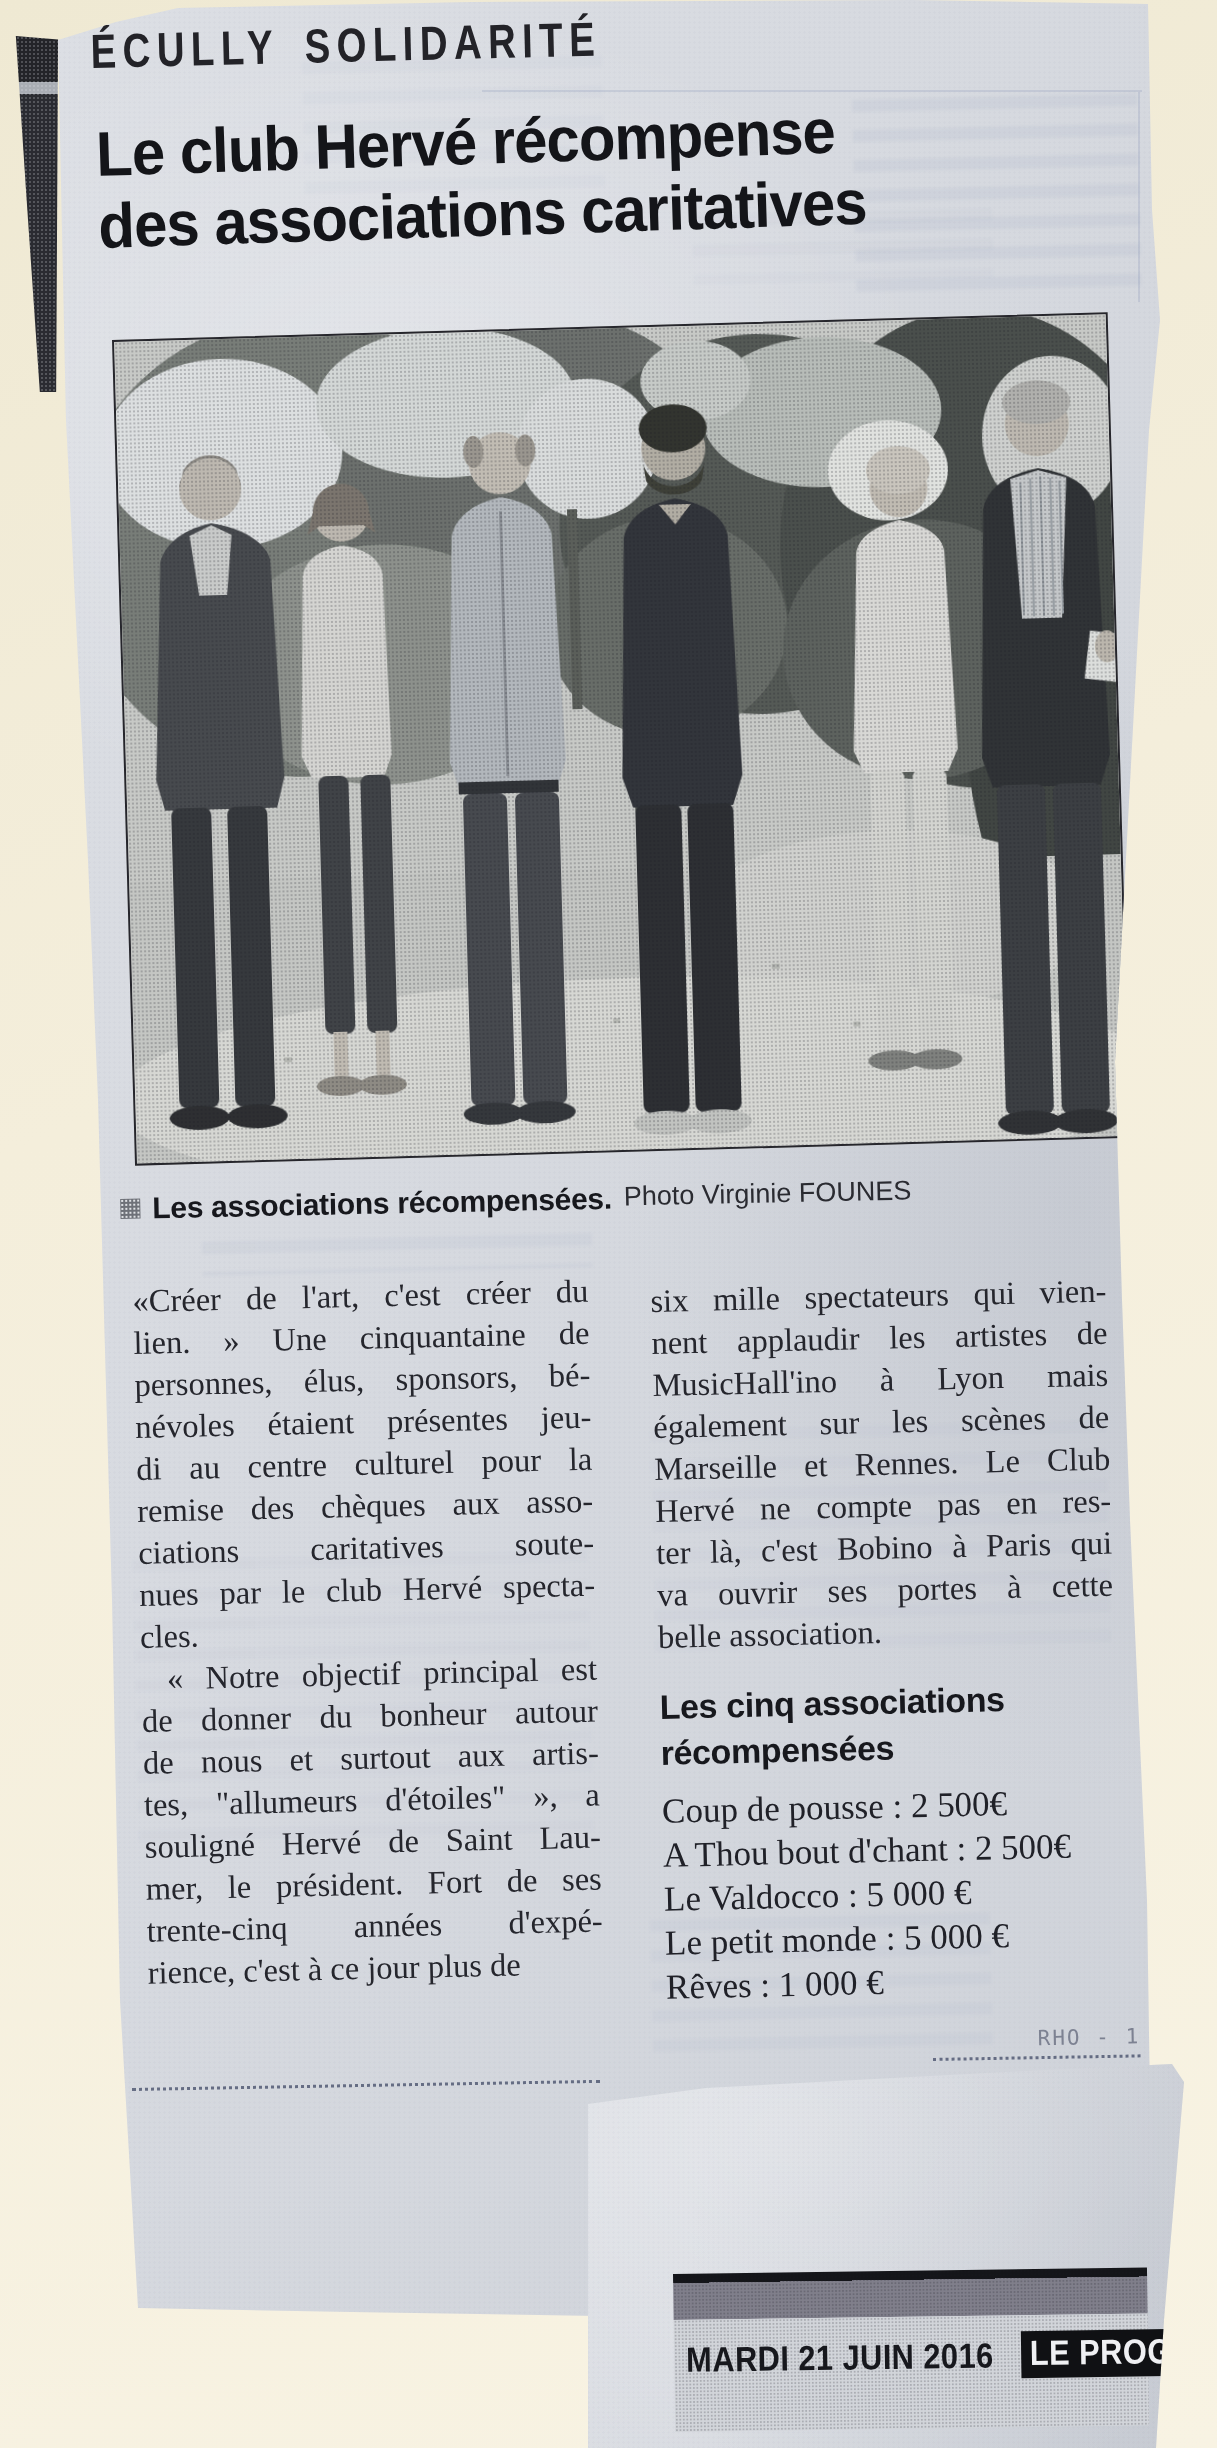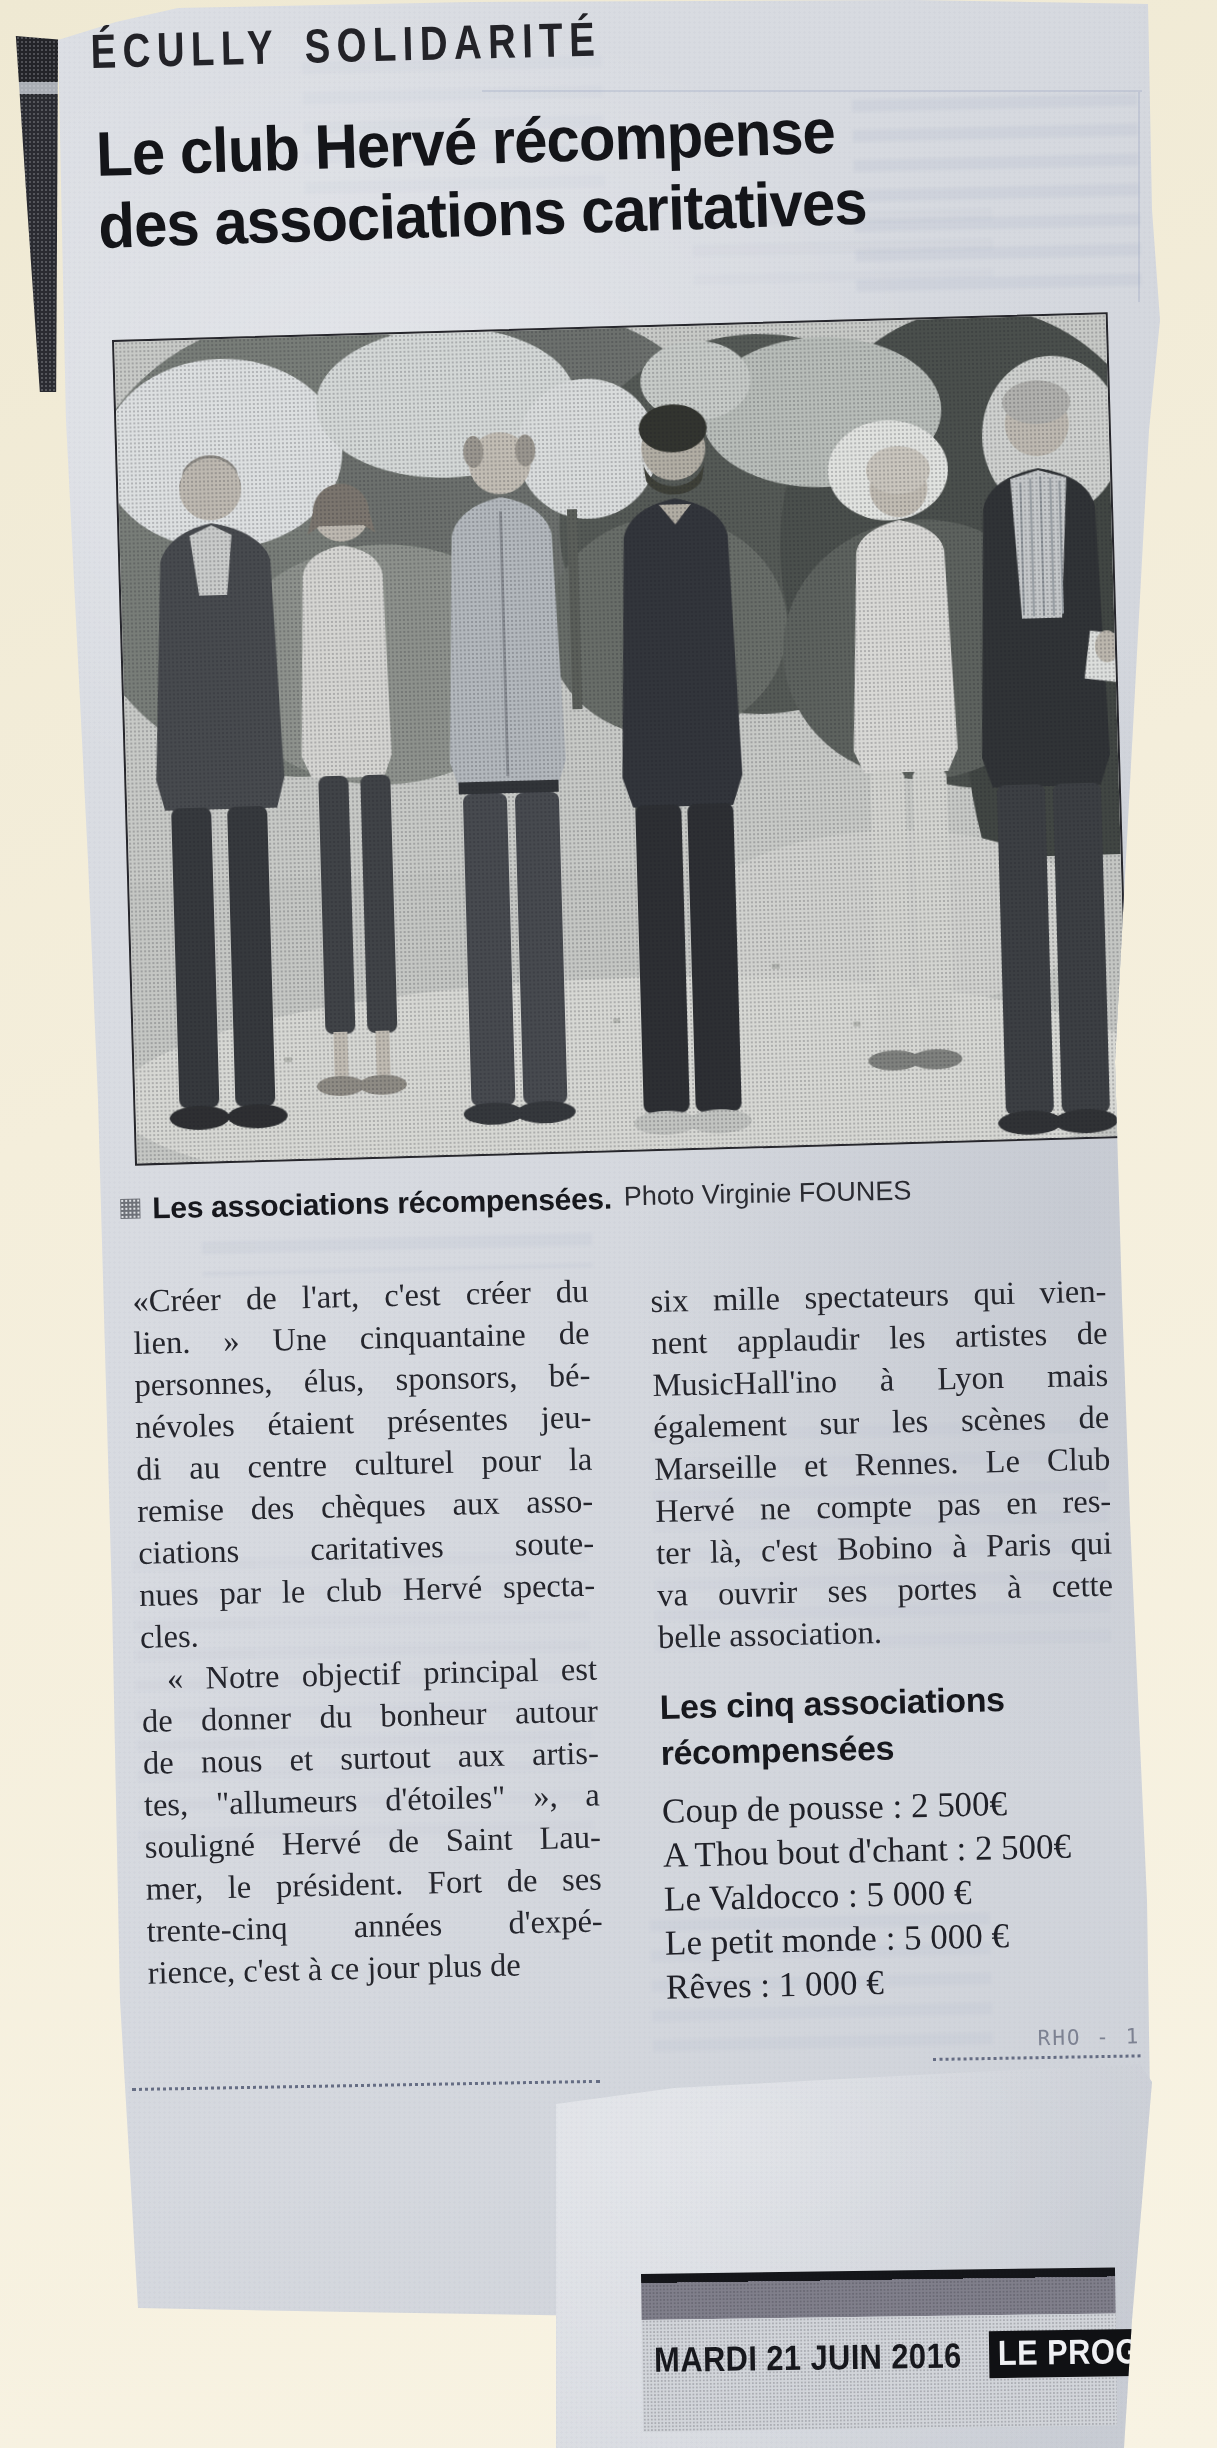--- a/index.html
+++ b/index.html
@@ -23,21 +23,21 @@
     background-size:5px 5px;opacity:.05;
   }
   #clip-main{
     left:52px;top:0;width:1165px;height:2325px;
     clip-path:polygon(6px 40px,64px 22px,126px 8px,420px 2px,860px 0px,1096px 4px,
       1100px 210px,1108px 320px,1097px 430px,1063px 1062px,1070px 1300px,1078px 1520px,
       1095px 1900px,1098px 2100px,1090px 2112px,560px 2106px,548px 2316px,300px 2312px,
       86px 2308px,68px 2000px,60px 1600px,46px 1100px,36px 860px,14px 420px);
   }
   #clip-footer{
-    left:554px;top:2060px;width:631px;height:388px;
+    left:586px;top:2060px;width:631px;height:388px;
     clip-path:polygon(2px 44px,120px 28px,420px 12px,586px 4px,598px 22px,578px 260px,570px 388px,2px 388px);
   }
   #torn-strip{
     left:12px;top:36px;width:48px;height:356px;
     clip-path:polygon(8% 0%,96% 1%,92% 100%,58% 100%,30% 45%);
     background:linear-gradient(180deg,#232429 0 46px,#a9adb4 46px 58px,#2a2b31 58px 100%);
   }
   #torn-strip::after{content:"";position:absolute;inset:0;
     background-image:radial-gradient(rgba(230,232,238,.9) 1px,transparent 1.5px);
     background-size:4px 4px;opacity:.25;}

